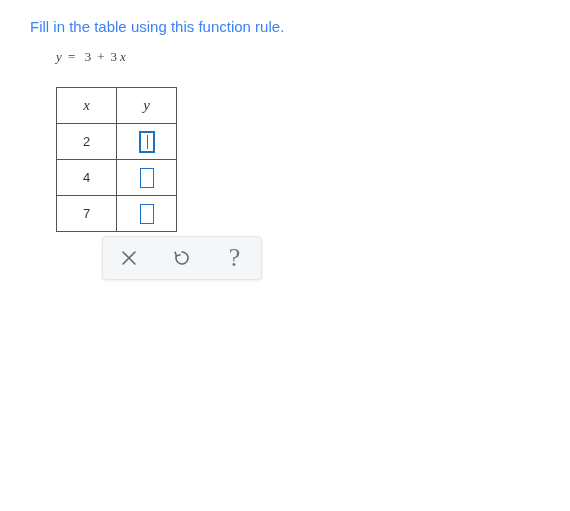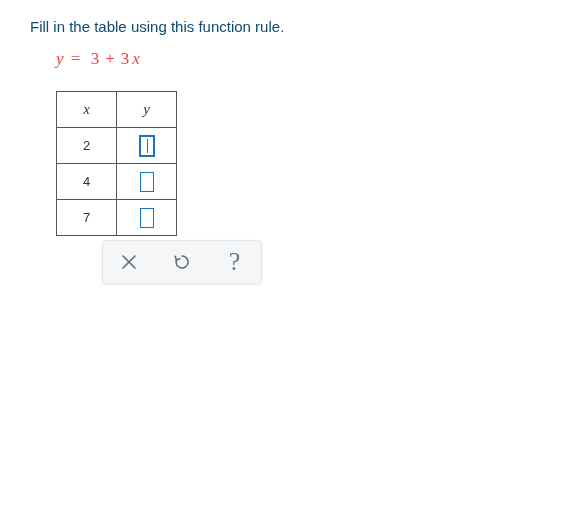--- a/index.html
+++ b/index.html
@@ -6,29 +6,29 @@
   body {
     margin: 0;
     padding: 18px 30px;
     font-family: Arial, Helvetica, sans-serif;
     color: #333;
     background: #fff;
     width: 570px;
   }
   .instruction {
     font-size: 15px;
-    color: #0c4a6e;
+    color: #3b82f6;
     margin-bottom: 14px;
   }
   .equation {
-    font-size: 17px;
+    font-size: 13px;
     font-style: italic;
     font-family: "Times New Roman", Times, serif;
     margin: 0 0 22px 26px;
-    color: #ef4444;
+    color: #404040;
   }
   .equation .op {
     font-style: normal;
     margin: 0 3px;
   }
   .table-wrap {
     margin-left: 26px;
     display: inline-block;
   }
   table {

